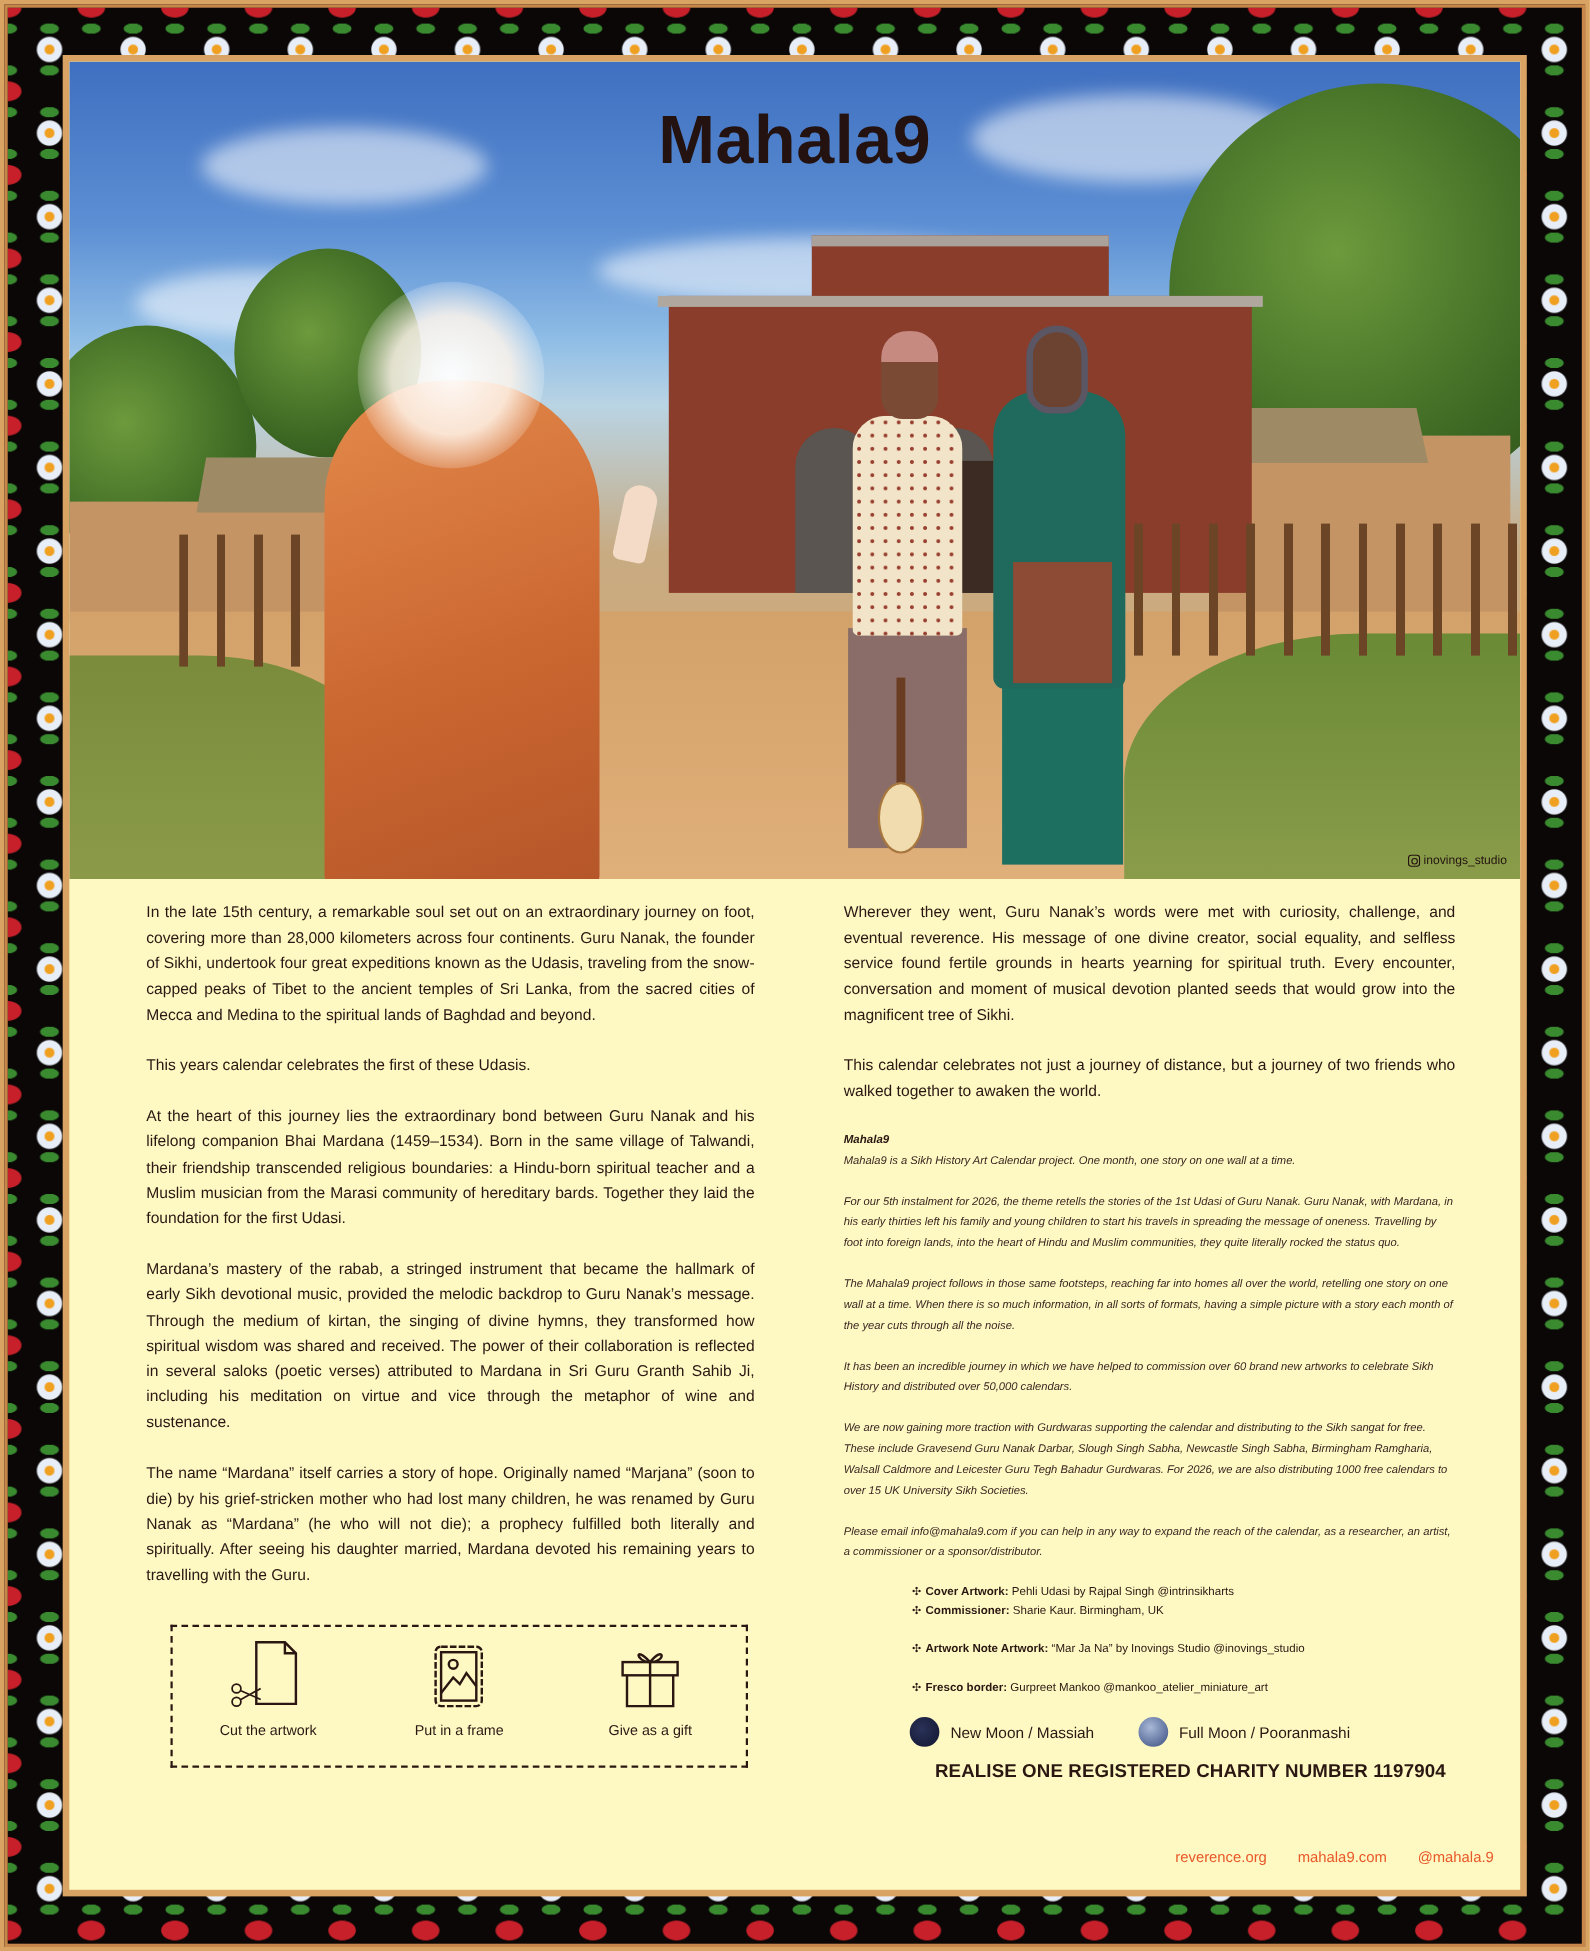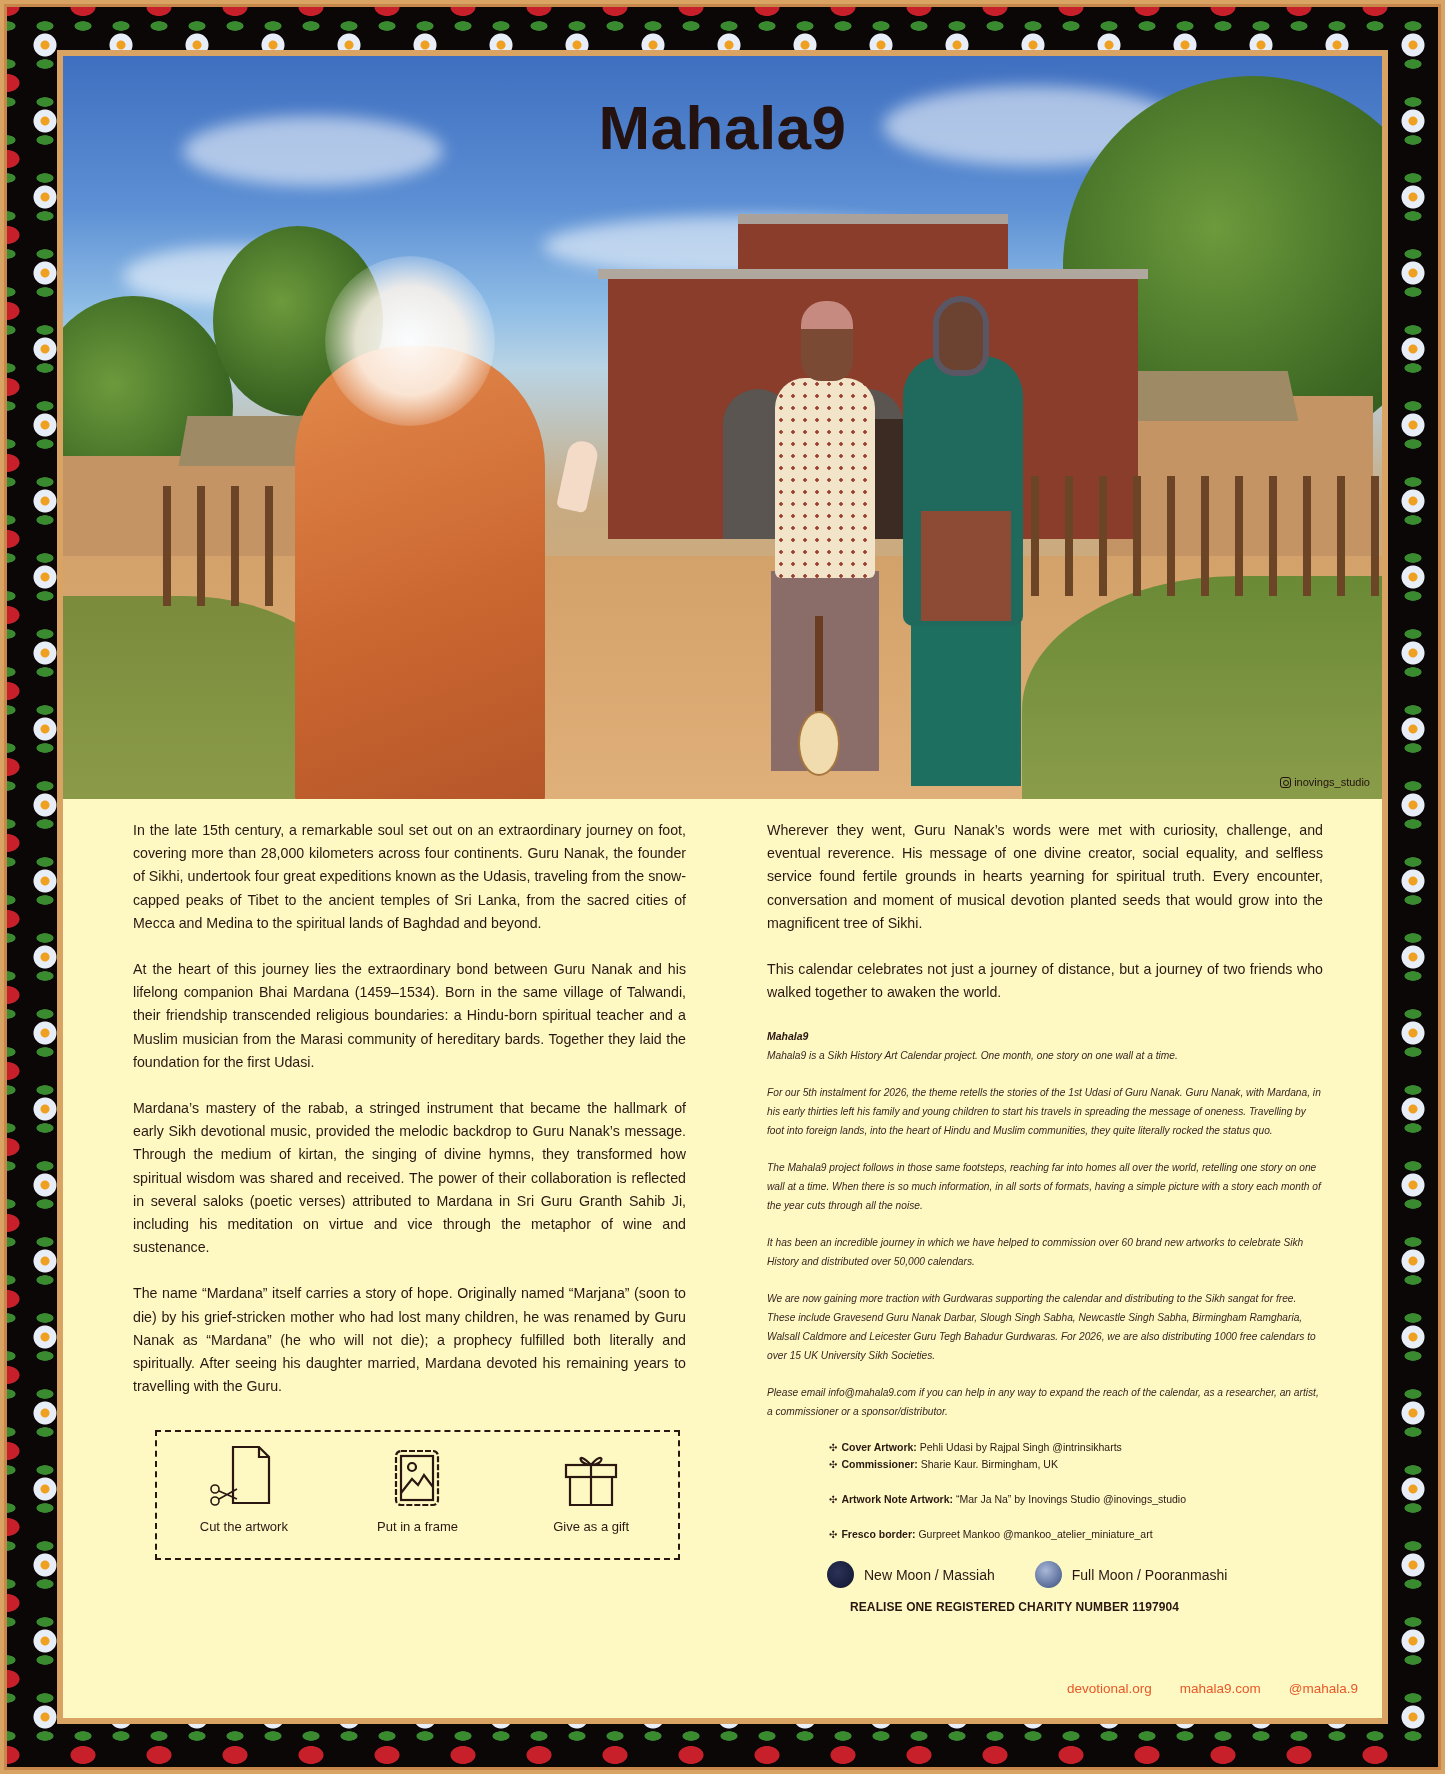--- a/index.html
+++ b/index.html
@@ -84,21 +84,21 @@
   .credit-line { font-size: 10.5px; line-height: 17px; color: #2b1712; }
   .credit-line b { font-weight: 700; }
   .credit-line .bullet { font-size: 10px; margin-right: 4px; }
   .credit-gap { height: 18px; }
 
   .moons { display: flex; gap: 40px; margin-left: 60px; margin-top: 18px; align-items: flex-start; }
   .moon-item { display: flex; align-items: center; gap: 10px; font-size: 14px; color: #2b1712; }
   .moon { width: 27px; height: 27px; border-radius: 50%; }
   .moon.new { background: radial-gradient(circle at 40% 40%, #2a3258, #10152e); }
   .moon.full { background: radial-gradient(circle at 40% 35%, #a8b8d8, #5a6d99 70%, #3e4d78); }
-  .charity { margin-left: 83px; margin-top: 12px; font-size: 12px; font-weight: 700; letter-spacing: 0.1px; color: #2b1712; }
+  .charity { margin-left: 83px; margin-top: 12px; font-size: 17px; font-weight: 700; letter-spacing: 0.1px; color: #2b1712; }
 
   .footer-links { position: absolute; right: 24px; bottom: 22px; display: flex; gap: 28px; font-size: 13.5px; color: #e85828; }
   .footer-links span { cursor: pointer; }
 </style>
 </head>
 <body>
 
 <div class="page">
   <div class="fresco"></div>
 
@@ -156,20 +156,21 @@
 
         <div class="credit">
           <span class="ig-icon"></span>
           <span>inovings_studio</span>
         </div>
       </div>
 
       <div class="columns">
         <div class="col-left">
           <p class="para">In the late 15th century, a remarkable soul set out on an extraordinary journey on foot, covering more than 28,000 kilometers across four continents. Guru Nanak, the founder of Sikhi, undertook four great expeditions known as the Udasis, traveling from the snow-capped peaks of Tibet to the ancient temples of Sri Lanka, from the sacred cities of Mecca and Medina to the spiritual lands of Baghdad and beyond.</p>
+          <p class="para">This years calendar celebrates the first of these Udasis.</p>
           <p class="para">At the heart of this journey lies the extraordinary bond between Guru Nanak and his lifelong companion Bhai Mardana (1459–1534). Born in the same village of Talwandi, their friendship transcended religious boundaries: a Hindu-born spiritual teacher and a Muslim musician from the Marasi community of hereditary bards. Together they laid the foundation for the first Udasi.</p>
           <p class="para">Mardana’s mastery of the rabab, a stringed instrument that became the hallmark of early Sikh devotional music, provided the melodic backdrop to Guru Nanak’s message. Through the medium of kirtan, the singing of divine hymns, they transformed how spiritual wisdom was shared and received. The power of their collaboration is reflected in several saloks (poetic verses) attributed to Mardana in Sri Guru Granth Sahib Ji, including his meditation on virtue and vice through the metaphor of wine and sustenance.</p>
           <p class="para">The name “Mardana” itself carries a story of hope. Originally named “Marjana” (soon to die) by his grief-stricken mother who had lost many children, he was renamed by Guru Nanak as “Mardana” (he who will not die); a prophecy fulfilled both literally and spiritually. After seeing his daughter married, Mardana devoted his remaining years to travelling with the Guru.</p>
 
           <div class="usage-box">
             <div class="usage-item">
               <svg viewBox="0 0 70 66" fill="none" stroke="#2b1712" stroke-width="2.2">
                 <path d="M24 2 H50 L60 12 V58 H24 Z"></path>
                 <path d="M50 2 V12 H60"></path>
                 <circle cx="6" cy="44" r="4" stroke-width="1.6"></circle>
@@ -237,20 +238,20 @@
               <span class="moon full"></span>
               <span>Full Moon / Pooranmashi</span>
             </div>
           </div>
 
           <div class="charity">REALISE ONE REGISTERED CHARITY NUMBER 1197904</div>
         </div>
       </div>
 
       <div class="footer-links">
-        <span>devotional.org</span>
+        <span>reverence.org</span>
         <span>mahala9.com</span>
         <span>@mahala.9</span>
       </div>
 
     </div>
   </div>
 </div>
 
 </body></html>

